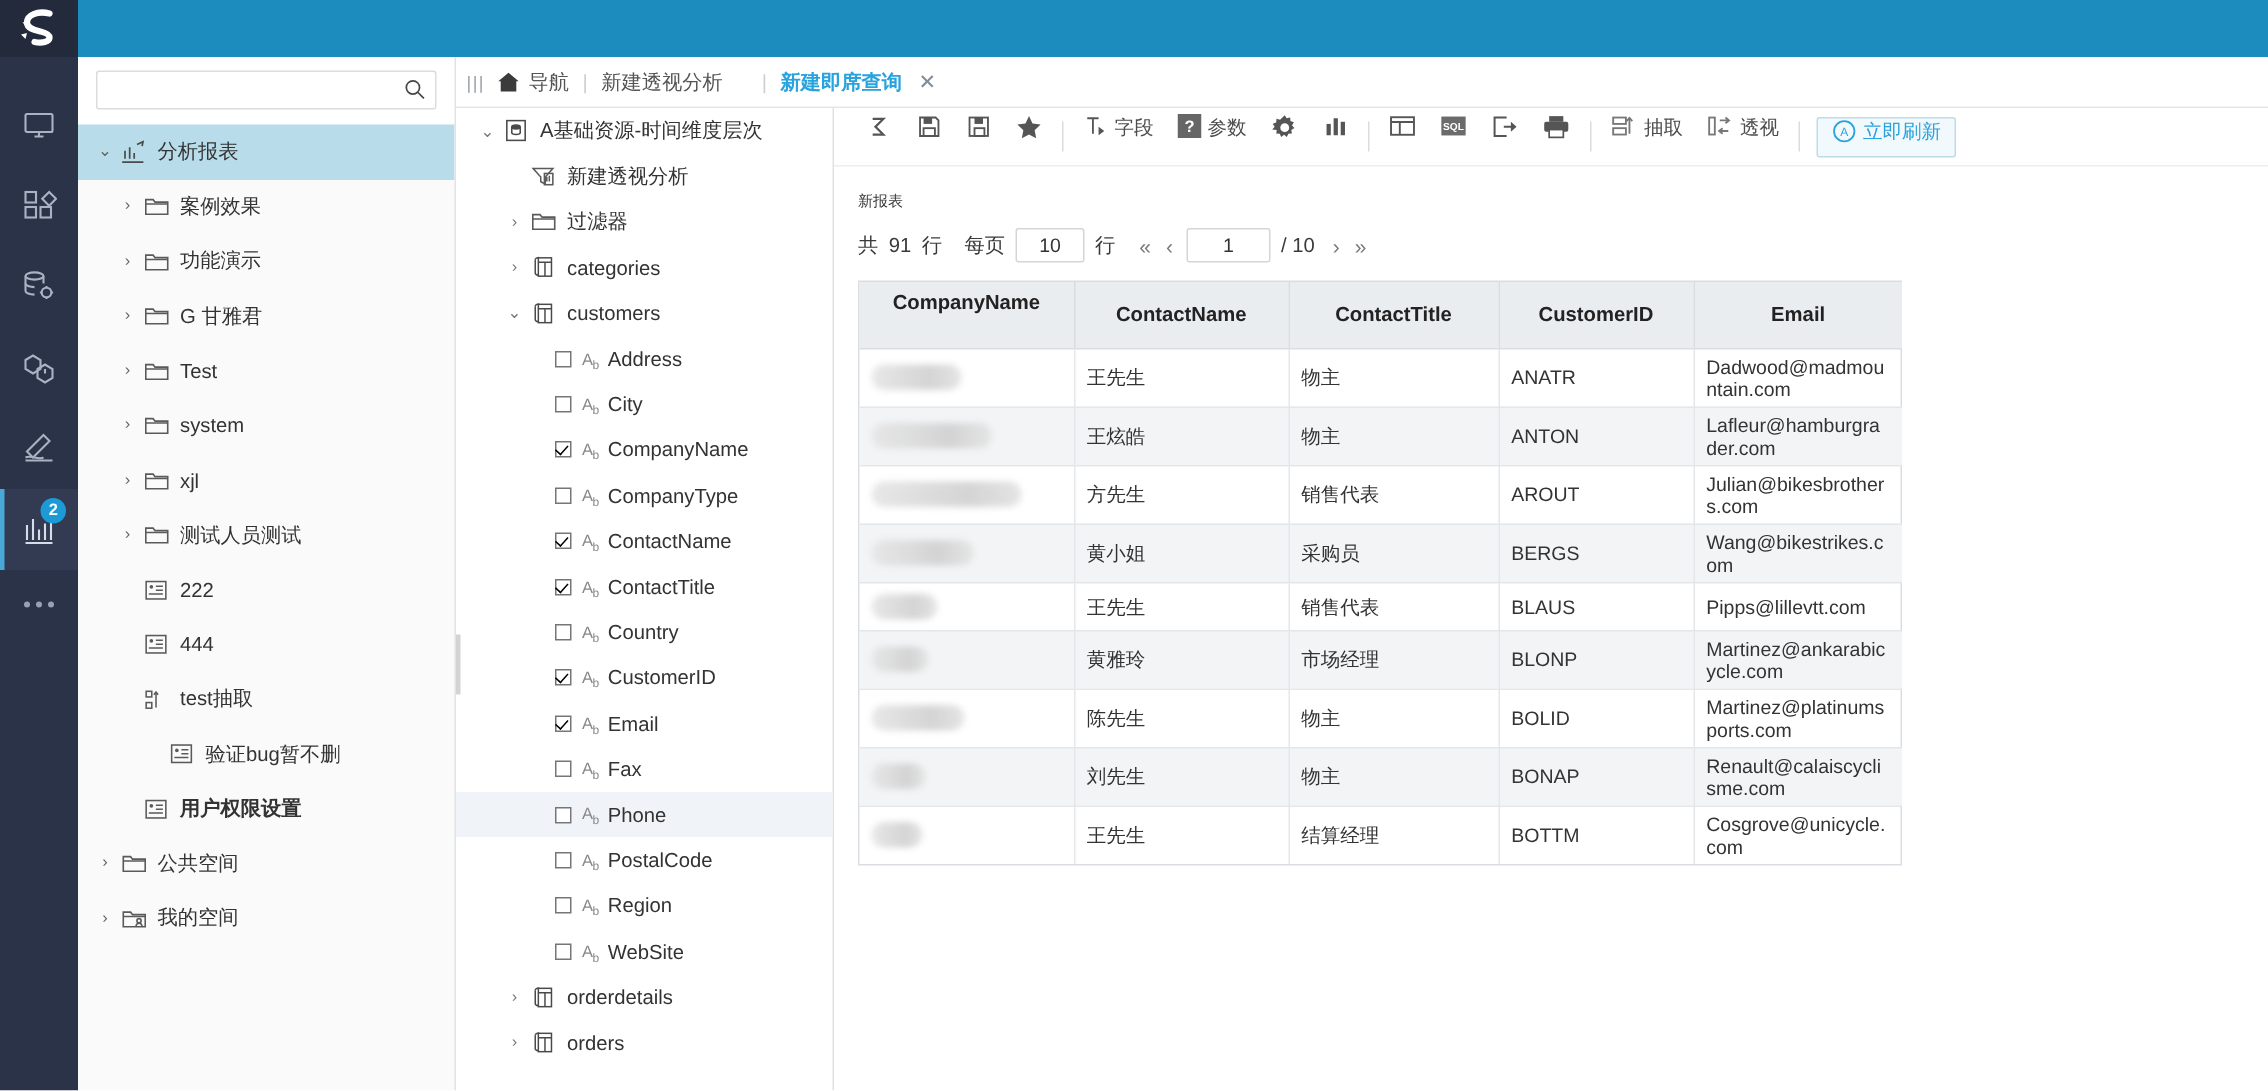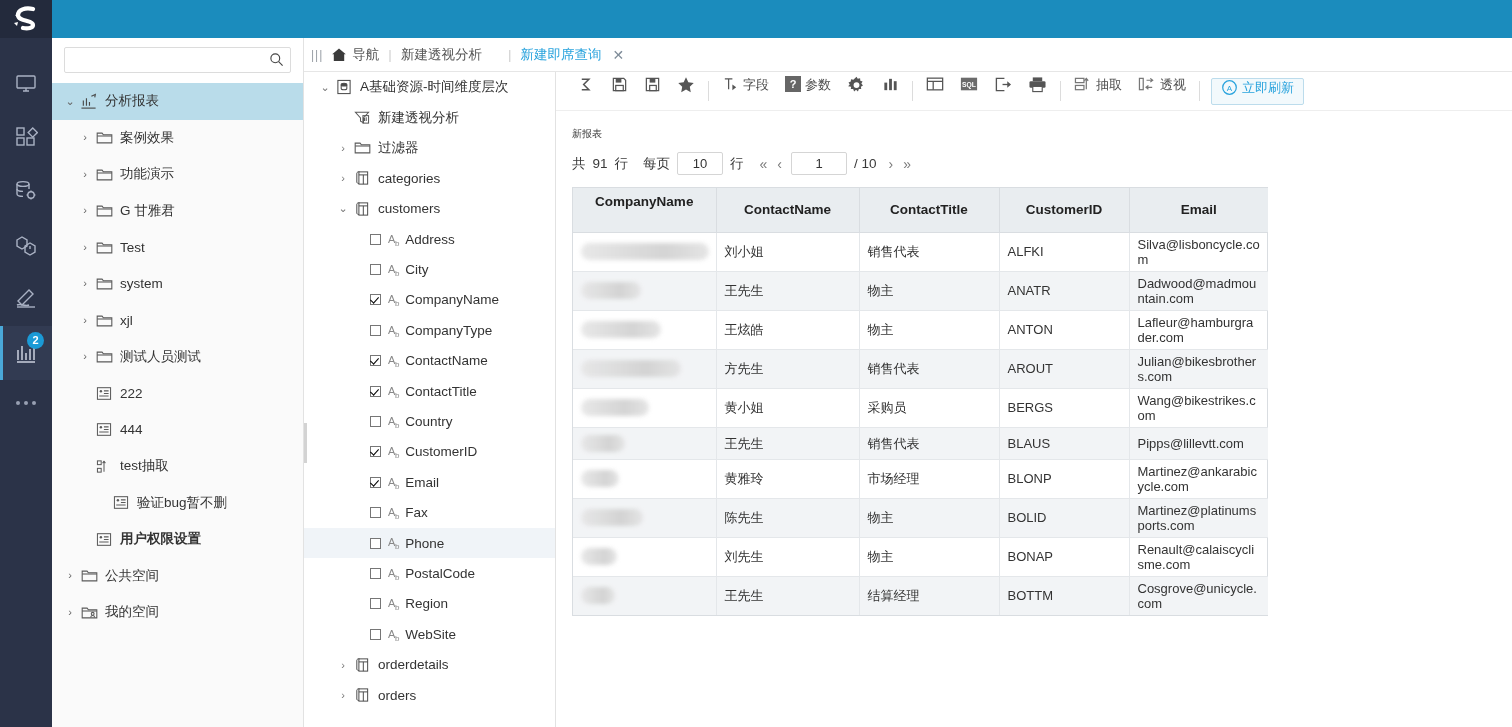--- a/index.html
+++ b/index.html
@@ -93,21 +93,21 @@
   .tabbar {
     position: absolute; left: 304px; top: 38px; right: 0; height: 34px;
     background: #fff; display: flex; align-items: center;
     border-bottom: 1px solid #e6e6e6; z-index: 5;
     font-size: 13.5px; color: #555;
   }
   .tabbar .grip { padding: 0 8px 0 7px; color: #9aa0a6; letter-spacing: 1px; font-size: 12px; cursor: pointer;}
   .tabbar .home { display:flex; align-items:center; gap:5px; cursor:pointer; }
   .tabbar .vdiv { color: #cfcfcf; margin: 0 9px; }
   .tabbar .crumb { cursor: pointer; }
-  .tabbar .crumb.active { color: #29a3dd; }
+  .tabbar .crumb.active { color: #29a3dd; font-weight: bold; }
   .tabbar .closex { color: #7f8c99; margin-left: 11px; cursor: pointer; font-size: 14px; }
 
   .mid-tree { position: absolute; left: 0; top: 34px; right: 0; bottom: 0; overflow: hidden; font-size: 13.5px; color:#333;}
   .fnode {
     display: flex; align-items: center; height: 30.4px;
     cursor: pointer; white-space: nowrap; padding-left: 10px;
   }
   .fnode.hl { background: #f0f4f8; }
   .fnode .arrow { width: 18px; flex:0 0 18px; text-align:center; color:#777; font-size: 11px;}
   .fnode .arrow.none { visibility: hidden; }
@@ -840,29 +840,20 @@
           <thead>
             <tr>
               <th class="c0">CompanyName</th>
               <th>ContactName</th>
               <th>ContactTitle</th>
               <th>CustomerID</th>
               <th>Email</th>
             </tr>
           </thead>
           <tbody id="tbl-body">
-              <tr>
-                <td class="redact">
-                  <div class="blurbar" style="width: 128px;"></div>
-                </td>
-                <td>刘小姐</td>
-                <td>销售代表</td>
-                <td>ALFKI</td>
-                <td>Silva@lisboncycle.com</td>
-              </tr>
               <tr>
                 <td class="redact">
                   <div class="blurbar" style="width: 60px;"></div>
                 </td>
                 <td>王先生</td>
                 <td>物主</td>
                 <td>ANATR</td>
                 <td>Dadwood@madmountain.com</td>
               </tr>
               <tr>

